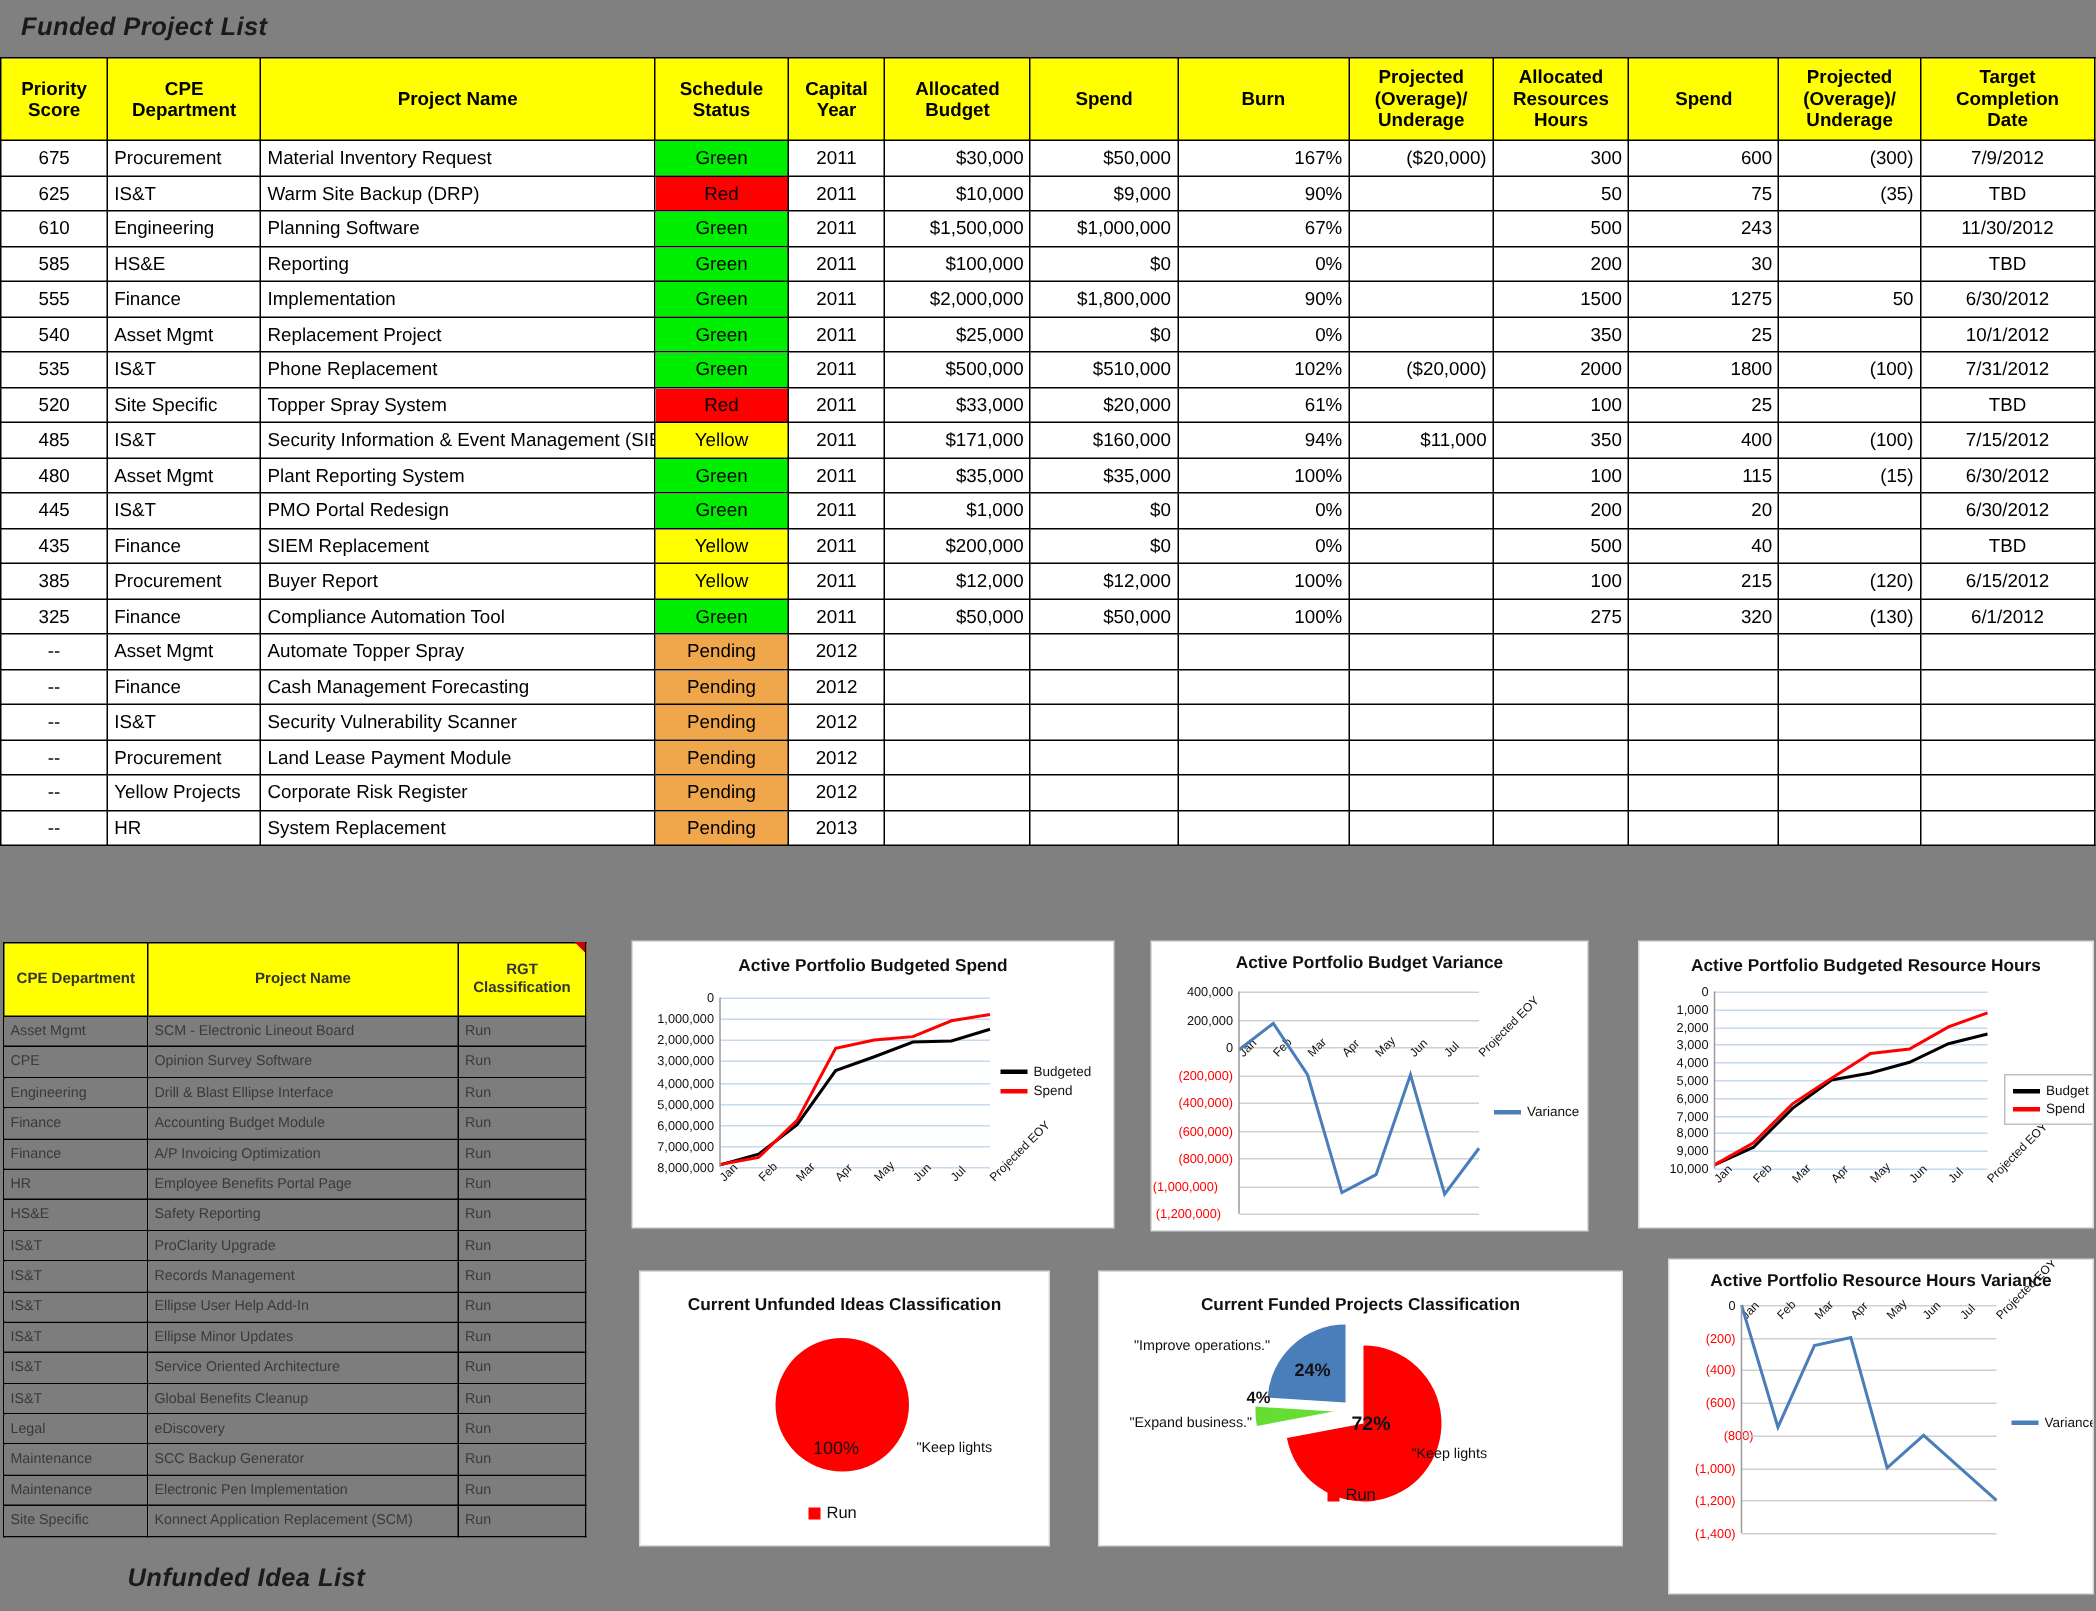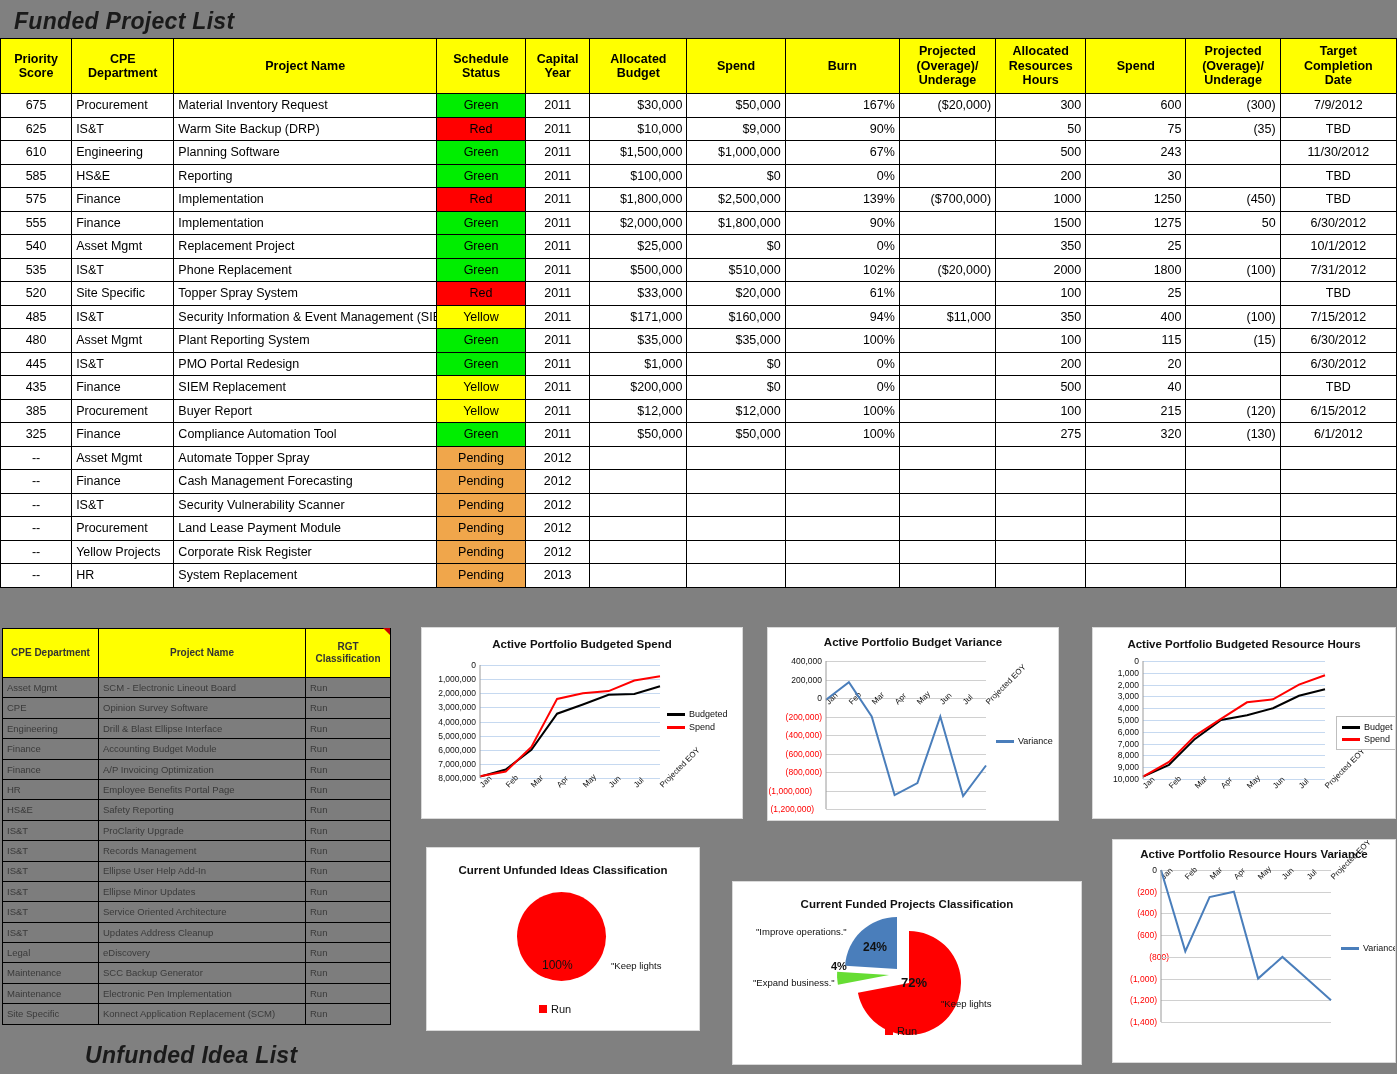--- a/index.html
+++ b/index.html
@@ -8,21 +8,21 @@
     background:#808080;
     font-family:"Liberation Sans", sans-serif;
     overflow:hidden;
     position:relative;
   }
   
   .sheet-title{
     position:absolute;
     font-style:italic;
     font-weight:bold;
-    font-size:23px;
+    font-size:17px;
     color:#1a1a1a;
     letter-spacing:0.3px;
     white-space:nowrap;
   }
   #funded-title{left:14px;top:8px;}
   #unfunded-title{left:85px;top:1042px;}
 
   
   #funded-table-wrap{
     position:absolute;left:0;top:38px;width:1397px;
@@ -243,35 +243,20 @@
           <td class="c-right">$100,000</td>
           <td class="c-right">$0</td>
           <td class="c-right">0%</td>
           <td class="c-right"></td>
           <td class="c-right">200</td>
           <td class="c-right">30</td>
           <td class="c-right"></td>
           <td class="c-center">TBD</td>
         </tr>
         <tr>
-          <td class="c-center">575</td>
-          <td class="c-left">Finance</td>
-          <td class="c-left">Implementation</td>
-          <td class="st-red">Red</td>
-          <td class="c-center">2011</td>
-          <td class="c-right">$1,800,000</td>
-          <td class="c-right">$2,500,000</td>
-          <td class="c-right">139%</td>
-          <td class="c-right neg">($700,000)</td>
-          <td class="c-right">1000</td>
-          <td class="c-right">1250</td>
-          <td class="c-right neg">(450)</td>
-          <td class="c-center">TBD</td>
-        </tr>
-        <tr>
           <td class="c-center">555</td>
           <td class="c-left">Finance</td>
           <td class="c-left">Implementation</td>
           <td class="st-green">Green</td>
           <td class="c-center">2011</td>
           <td class="c-right">$2,000,000</td>
           <td class="c-right">$1,800,000</td>
           <td class="c-right">90%</td>
           <td class="c-right"></td>
           <td class="c-right">1500</td>
@@ -578,21 +563,21 @@
           <td>Ellipse Minor Updates</td>
           <td>Run</td>
         </tr>
         <tr>
           <td>IS&amp;T</td>
           <td>Service Oriented Architecture</td>
           <td>Run</td>
         </tr>
         <tr>
           <td>IS&amp;T</td>
-          <td>Updates Address Cleanup</td>
+          <td>Global Benefits Cleanup</td>
           <td>Run</td>
         </tr>
         <tr>
           <td>Legal</td>
           <td>eDiscovery</td>
           <td>Run</td>
         </tr>
         <tr>
           <td>Maintenance</td>
           <td>SCC Backup Generator</td>
@@ -751,21 +736,21 @@
     <div class="chart-title" style="top: 16px;">Current Unfunded Ideas Classification</div>
     <div style="position: absolute; left: 90px; top: 44px; width: 89px; height: 89px; border-radius: 50%; background: rgb(255, 0, 0);"></div>
     <div class="pie-pct" style="position: absolute; left: 115px; top: 110px;">100%</div>
     <div class="pie-note" style="position: absolute; left: 184px; top: 112px;">"Keep lights</div>
     <div class="pie-legend" style="position: absolute; left: 112px; top: 155px;">
       <span class="sq"></span>
       <span class="lbl">Run</span>
     </div>
   </div>
 
-<div class="chart-panel" id="panel-funded-pie" style="left:733px;top:882px;width:348px;height:182px;">
+<div class="chart-panel" id="panel-funded-pie" style="left:733px;top:848px;width:348px;height:182px;">
     <div class="chart-title" style="top: 16px;">Current Funded Projects Classification</div>
     <svg width="348" height="182" style="position: absolute; left: 0px; top: 0px;">
       <path d="M 176 101 L 176 49 A 52 52 0 1 1 124.92106296210818 110.74382835845768 Z" fill="#ff0000"></path>
       <path d="M 164 87 L 112.10261012172988 83.7348929844757 A 52 52 0 0 1 164 35 Z" fill="#4a7ebb"></path>
       <path d="M 156 93 L 104.92106296210818 102.74382835845768 A 52 52 0 0 1 104.10261012172988 89.7348929844757 Z" fill="#66dd33"></path>
     </svg>
     <div style="position: absolute; left: 168px; top: 93px; font-size: 13px; color: rgb(17, 17, 17); font-weight: bold;">72%</div>
     <div style="position: absolute; left: 130px; top: 58px; font-size: 12px; color: rgb(17, 17, 17); font-weight: bold;">24%</div>
     <div style="position: absolute; left: 98px; top: 78px; font-size: 11px; color: rgb(17, 17, 17); font-weight: bold;">4%</div>
     <div class="pie-note" style="left: 23px; top: 44px;">"Improve operations."</div>

